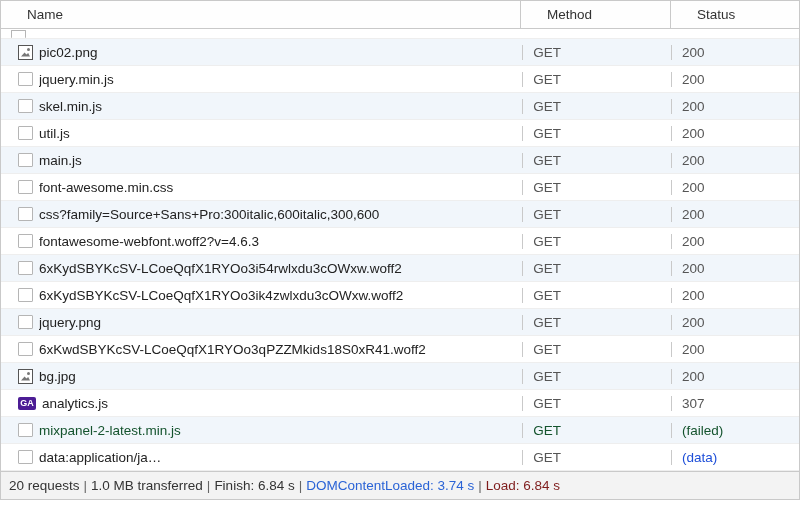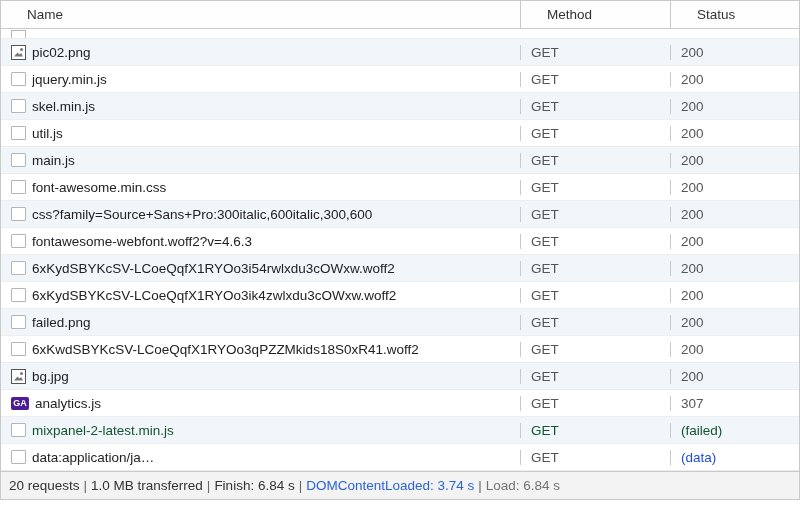--- a/index.html
+++ b/index.html
@@ -25,20 +25,21 @@
   .hdr .col { padding: 6px 26px; }
   .col-name   { width: 520px; border-right: 1px solid #c9c9c9; }
   .col-method { width: 150px; border-right: 1px solid #c9c9c9; }
   .col-status { width: 128px; }
   .rows { }
   .row {
     display: flex;
     height: 27px;
     align-items: center;
     border-bottom: 1px solid #eee;
+    padding-left: 7px;
   }
   .row:nth-child(odd)  { background: #f1f6fb; }
   .row:nth-child(even) { background: #ffffff; }
   .row .col { padding: 0 10px; display:flex; align-items:center; gap:6px; }
   .row .col-method, .row .col-status { color:#555; }
   .row.failed .col { color: #14532d; }
   .status-muted { color:#1d4ed8; }
   
   .ico { width:15px; height:15px; flex:0 0 15px; display:inline-block; }
   .ico-file {
@@ -64,21 +65,21 @@
     border-radius:2px; display:inline-flex; align-items:center; justify-content:center;
   }
   .name-text { white-space:nowrap; overflow:hidden; text-overflow:ellipsis; }
   .status-bar {
     background:#f3f3f3; border-top:1px solid #c9c9c9;
     padding:6px 8px; font-size:13.5px; color:#333;
     display:flex; gap:4px; flex-wrap:wrap;
   }
   .status-bar .sep { color:#666; }
   .blue { color:#2a63d6; }
-  .red  { color:#737373; }
+  .red  { color:#7f1d1d; }
   .partial-top {
     height:10px; border-bottom:1px solid #eee; background:#fff;
     padding-left:10px; display:flex; align-items:flex-end;
   }
 </style>
 </head>
 <body>
 
 <div class="panel">
   <div class="hdr">
@@ -188,21 +189,21 @@
           <span class="name-text">6xKydSBYKcSV-LCoeQqfX1RYOo3ik4zwlxdu3cOWxw.woff2</span>
         </div>
         <div class="col col-method">GET</div>
         <div class="col col-status">
           <span>200</span>
         </div>
       </div>
       <div class="row">
         <div class="col col-name">
           <span class="ico ico-file"></span>
-          <span class="name-text">failed.png</span>
+          <span class="name-text">jquery.png</span>
         </div>
         <div class="col col-method">GET</div>
         <div class="col col-status">
           <span>200</span>
         </div>
       </div>
       <div class="row">
         <div class="col col-name">
           <span class="ico ico-file"></span>
           <span class="name-text">6xKwdSBYKcSV-LCoeQqfX1RYOo3qPZZMkids18S0xR41.woff2</span>

